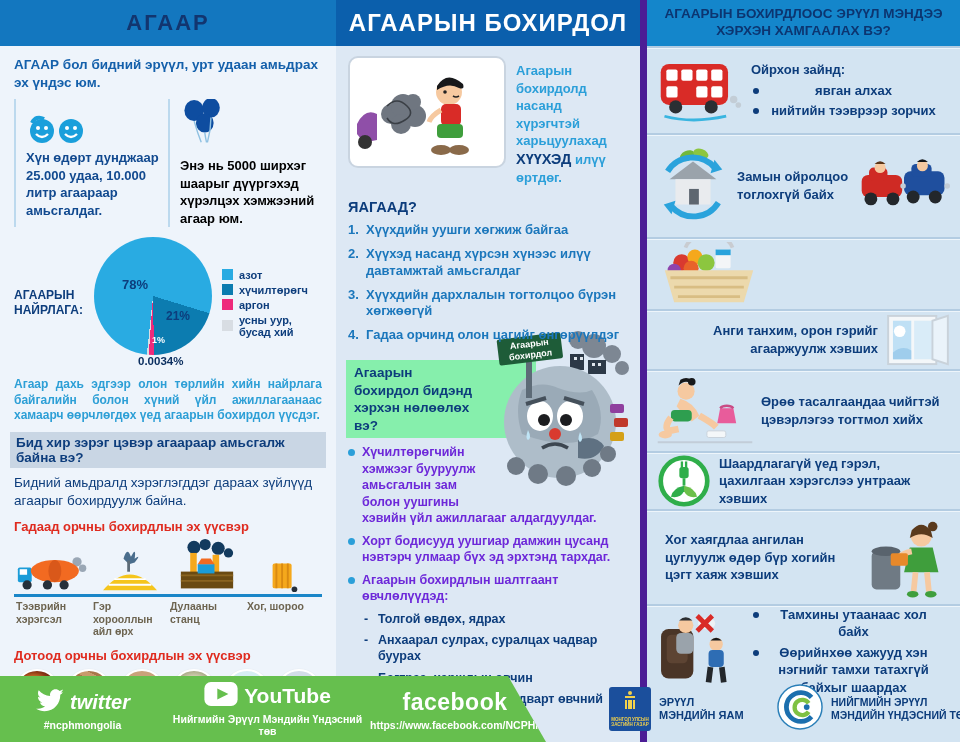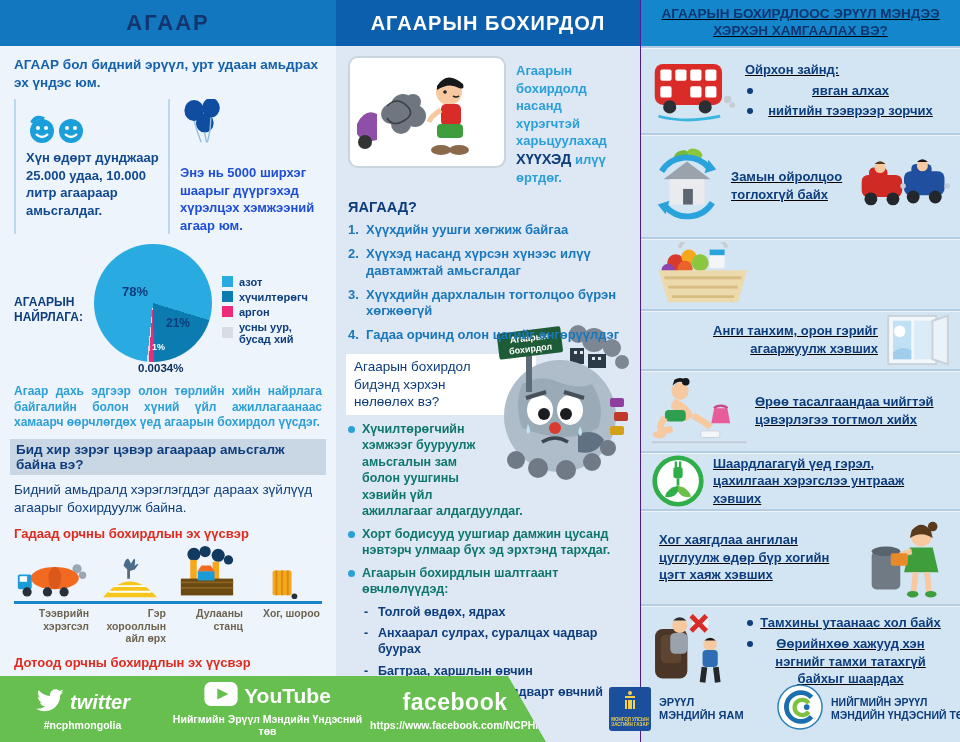--- a/index.html
+++ b/index.html
@@ -4,35 +4,35 @@
 <style>
   * { margin:0; padding:0; box-sizing:border-box; }
   html,body { width:960px; height:742px; }
   body { font-family:"Liberation Sans", sans-serif; position:relative; overflow:hidden; background:#e7eff8; }
   .page { display:flex; width:960px; height:742px; position:relative; }
 
   
   .col { height:742px; overflow:hidden; position:relative; }
   .col-left  { width:336px; background:#eef4fb; }
   .col-mid   { width:304px; background:#dde8f4; }
-  .col-right { width:320px; background:#d3e4f2; border-left:1px solid #4c1d95;text-decoration:underline; }
+  .col-right { width:320px; background:#d3e4f2; border-left:7px solid #4c1d95; }
 
   .hdr { height:46px; display:flex; align-items:center; justify-content:center; text-align:center; }
   .hdr-left  { background:#1377bf; color:#12356f; font-size:22px; font-weight:bold; letter-spacing:2px; }
-  .hdr-mid   { background:#0b5fac; color:#ffffff; font-size:20px; font-weight:bold; letter-spacing:1px; }
+  .hdr-mid   { background:#0b5fac; color:#ffffff; font-size:24px; font-weight:bold; letter-spacing:1px; }
   .hdr-right { background:#1486cb; color:#0c3570; font-size:13.5px; font-weight:bold; line-height:1.25; padding:0 10px; }
 
   
   .lpad { padding:10px 14px 0 14px; }
   .intro { color:#1460ab; font-weight:bold; font-size:13.5px; line-height:1.3; }
   .facts { display:flex; margin-top:8px; }
   .fact { width:50%; border-left:2px solid #bcd9ee; padding:0 6px 0 10px; }
   .fact-ico { height:46px; display:flex; align-items:flex-end; }
   .fact-txt1 { color:#11498f; font-weight:bold; font-size:13px; line-height:1.35; margin-top:4px; }
-  .fact-txt2 { color:#1d4ed8; font-weight:bold; font-size:13px; line-height:1.35; margin-top:19px; }
+  .fact-txt2 { color:#000000; font-weight:bold; font-size:13px; line-height:1.35; margin-top:12px; }
 
   .pie-row { display:flex; align-items:center; margin-top:10px; }
   .pie-cap { width:74px; color:#0d3d7c; font-weight:bold; font-size:12px; line-height:1.25; }
   .pie-wrap { position:relative; width:122px; height:132px; margin:0 6px; }
   .pie { width:118px; height:118px; border-radius:50%;
         background:conic-gradient(from 186deg, #29abe2 0deg 281deg, #0c7cb0 281deg 353deg, #ee2a7b 353deg 358.2deg, #d8dde3 358.2deg 360deg); }
   .pl { position:absolute; font-weight:bold; }
   .pl-78 { left:28px; top:40px; color:#0d3d7c; font-size:13px; }
   .pl-21 { left:72px; top:72px; color:#0d3d7c; font-size:12px; }
   .pl-1  { left:58px; top:98px; color:#ffffff; font-size:9px; }
@@ -43,21 +43,21 @@
   .leg-tx { color:#0d3d7c; font-weight:bold; font-size:11px; }
 
   .para { color:#2d9fd6; font-weight:bold; font-size:12px; line-height:1.3; text-align:justify; margin-top:8px; }
   .band-l { background:#c9d6e4; color:#0d3d7c; font-weight:bold; font-size:13.5px; padding:3px 6px; margin:8px -4px 0 -4px; }
   .stmt { color:#0d3d7c; font-weight:normal; font-size:13.5px; line-height:1.3; margin-top:6px; }
 
   .src-h { color:#df2b1f; font-weight:bold; font-size:13px; margin-top:10px; }
   .src-row { display:flex; align-items:flex-end; border-bottom:3px solid #1a86c8; padding-top:4px; }
   .src-row > div { flex:1; display:flex; justify-content:center; }
   .cap-row { display:flex; }
-  .cap-row span { flex:1; text-align:right; color:#6d6450; font-size:10.5px; line-height:1.2; padding:3px 2px 0 2px; font-weight:bold; }
+  .cap-row span { flex:1; text-align:left; color:#6d6450; font-size:10.5px; line-height:1.2; padding:3px 2px 0 2px; font-weight:bold; }
 
   .circ-row { display:flex; justify-content:space-between; margin-top:6px; }
   .pc { width:46px; height:46px; border-radius:50%; border:2px solid #ffffff; box-shadow:0 1px 2px rgba(0,0,0,.25); flex:0 0 auto; }
   .pc-fire  { background:radial-gradient(circle at 42% 45%, #f7a13b 0 26%, #8a3413 55%, #241810 90%); }
   .pc-wood  { background:repeating-linear-gradient(25deg,#c89a6b 0 6px,#a9774a 6px 10px); }
   .pc-smoke { background:linear-gradient(135deg,#c9a27a 0 55%,#7d5636 100%); }
   .pc-mold  { background:radial-gradient(circle at 50% 45%, #e5dec4 0 35%, #979a74 70%, #5d6b4c); }
   .pc-spray { background:linear-gradient(160deg,#d6eef3 0 40%,#5bb1c9 75%,#2f85a8); }
   .pc-out   { background:linear-gradient(180deg,#d3dde7 0 40%,#8fa6bb 80%,#6f8aa3); }
   .circ-caps { display:flex; margin-top:3px; border-bottom:0; }
@@ -67,25 +67,25 @@
   .mpad { padding:10px 12px 0 12px; }
   .lead { display:flex; }
   .lead-box { width:158px; height:112px; background:#ffffff; border:2px solid #c9d4e0; border-radius:10px; flex:0 0 auto;
               display:flex; align-items:center; justify-content:center; }
   .lead-tx { padding:6px 0 0 10px; color:#2b9fd9; font-weight:bold; font-size:13px; line-height:1.35; }
   .lead-em { color:#0d3d7c; font-size:14.5px; }
   .why-h { color:#0d3d7c; font-weight:bold; font-size:14.5px; margin-top:12px; }
   ol.why { list-style:none; margin-top:4px; }
   ol.why li { color:#1b77bc; font-weight:bold; font-size:13px; line-height:1.3; margin-top:7px; display:flex; }
   ol.why li .num { width:18px; flex:0 0 auto; }
-  .band-m { background:#ffffff; color:#0d3d7c; font-weight:normal; font-size:13.5px; line-height:1.3; padding:4px 8px;
-            margin:10px 0 6px -2px; width:190px; }
+  .band-m { background:#86efac; color:#0d3d7c; font-weight:bold; font-size:13.5px; line-height:1.3; padding:4px 8px;
+            margin:16px 0 6px -2px; width:190px; }
   .globe-float { float:right; width:152px; height:172px; margin:-40px -6px 2px 4px; }
   ul.fx { list-style:none; margin-top:2px; }
-  ul.fx > li { color:#0f766e; font-weight:bold; font-size:12.5px; line-height:1.32; margin-top:6px; position:relative; padding-left:14px; }
+  ul.fx > li { color:#6d28d9; font-weight:bold; font-size:12.5px; line-height:1.32; margin-top:6px; position:relative; padding-left:14px; }
   ul.fx > li::before { content:""; position:absolute; left:0; top:5px; width:7px; height:7px; border-radius:50%; background:#2b9fd9; }
   ul.dz { list-style:none; margin:6px 0 0 14px; }
   ul.dz li { color:#0d3d7c; font-weight:bold; font-size:12.5px; line-height:1.3; margin-top:5px; padding-left:16px; position:relative; }
   ul.dz li::before { content:"-"; position:absolute; left:2px; }
 
   
   .rrow { display:flex; align-items:center; padding:6px 10px; border-top:2px solid #b3cce2; box-shadow:inset 0 1px 0 #edf5fb; }
   .rrow:first-of-type { border-top:none; box-shadow:none; }
   .rtx { color:#0d3d7c; font-weight:bold; font-size:13px; line-height:1.35; }
   .rico { flex:0 0 auto; display:flex; align-items:center; justify-content:center; }

